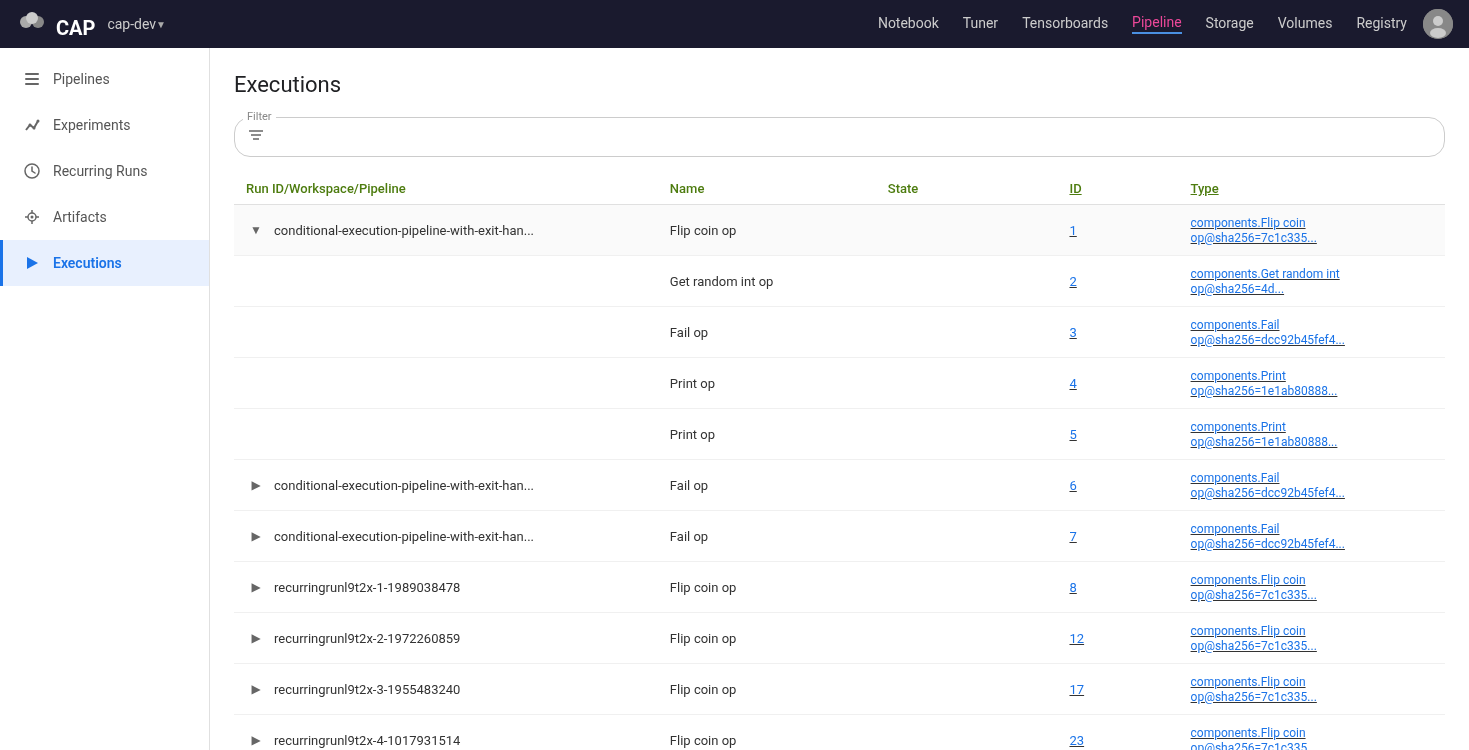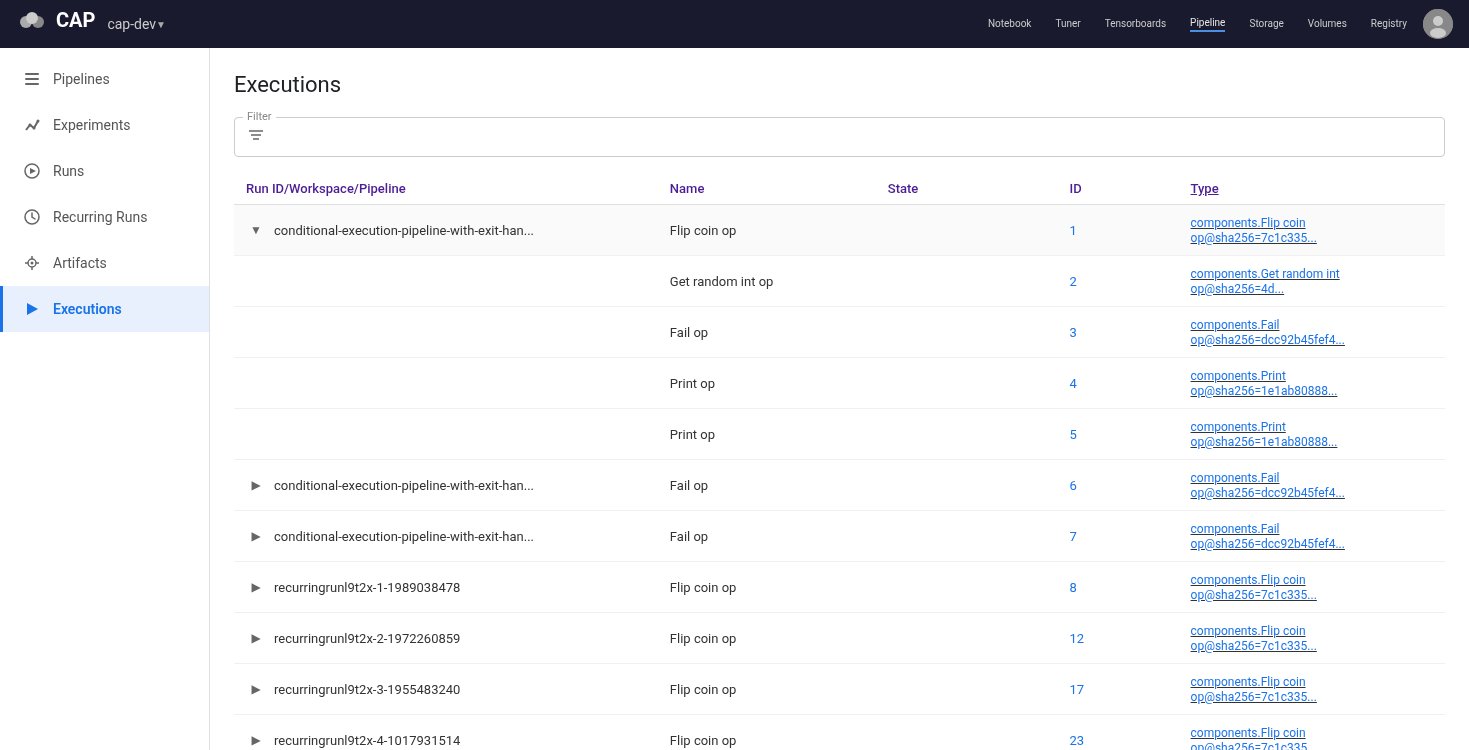--- a/index.html
+++ b/index.html
@@ -10,21 +10,21 @@
       background: #1a1a2e;
       color: #fff;
       height: 48px;
       display: flex;
       align-items: center;
       padding: 0 16px;
       flex-shrink: 0;
     }
     .topnav-logo {
       display: flex;
-      align-items: flex-start;
+      align-items: flex-end;
       gap: 8px;
       font-size: 20px;
       font-weight: bold;
       color: #fff;
       margin-right: 12px;
     }
     .topnav-logo-icon {
       width: 32px;
       height: 32px;
     }
@@ -38,26 +38,26 @@
     .topnav-env .chevron { font-size: 10px; color: #aaa; }
     .topnav-spacer { flex: 1; }
     .topnav-links {
       display: flex;
       gap: 24px;
       align-items: center;
     }
     .topnav-link {
       color: #ccc;
       text-decoration: none;
-      font-size: 10px;
+      font-size: 14px;
       cursor: pointer;
       padding-bottom: 2px;
     }
     .topnav-link.active {
-      color: #e5e5e5;
+      color: #ec4899;
       border-bottom: 2px solid #4a90e2;
     }
     .topnav-avatar {
       width: 30px;
       height: 30px;
       border-radius: 50%;
       background: #888;
       margin-left: 16px;
       display: flex;
       align-items: center;
@@ -120,21 +120,21 @@
     .page-title {
       font-size: 22px;
       font-weight: 400;
       color: #202124;
       margin-bottom: 20px;
     }
 
     
     .filter-box {
       border: 1px solid #ccc;
-      border-radius: 4px;
+      border-radius: 16px;
       padding: 8px 12px;
       margin-bottom: 16px;
       display: flex;
       align-items: center;
       gap: 8px;
       position: relative;
     }
     .filter-label {
       position: absolute;
       top: -8px;
@@ -151,35 +151,35 @@
 
     
     .executions-table {
       width: 100%;
       border-collapse: collapse;
     }
     .executions-table th {
       text-align: left;
       font-weight: 500;
       font-size: 13px;
-      color: #4c1d95;
+      color: #4d7c0f;
       padding: 8px 12px;
       border-bottom: 1px solid #e0e0e0;
     }
     .executions-table td {
       padding: 10px 12px;
       font-size: 13px;
       color: #333;
       border-bottom: 1px solid #f0f0f0;
     }
 
     .col-run { width: 35%; }
     .col-name { width: 18%; }
     .col-state { width: 15%; }
-    .col-id { width: 10%; }
+    .col-id { width: 10%; text-decoration: underline; }
     .col-type { width: 22%; text-decoration: underline; }
 
     .id-link {
       color: #1a73e8;
       cursor: pointer;
       text-decoration: none;
     }
     .type-link {
       color: #1a73e8;
       cursor: pointer;
@@ -272,29 +272,20 @@
           <circle cx="11" cy="12" r="1.5" fill="#666"></circle>
           <circle cx="15" cy="5" r="1.5" fill="#666"></circle>
         </svg>
       </span>
       <span>Experiments</span>
     </div>
     <div class="sidebar-item">
       <span class="sidebar-icon">
         <svg width="18" height="18" viewBox="0 0 18 18" fill="none">
           <circle cx="9" cy="9" r="7" stroke="#666" stroke-width="1.5" fill="none"></circle>
-          <path d="M7 6 L13 9 L7 12 Z" fill="#666"></path>
-        </svg>
-      </span>
-      <span>Runs</span>
-    </div>
-    <div class="sidebar-item">
-      <span class="sidebar-icon">
-        <svg width="18" height="18" viewBox="0 0 18 18" fill="none">
-          <circle cx="9" cy="9" r="7" stroke="#666" stroke-width="1.5" fill="none"></circle>
           <path d="M9 5 L9 9 L12 11" stroke="#666" stroke-width="1.5" stroke-linecap="round" fill="none"></path>
         </svg>
       </span>
       <span>Recurring Runs</span>
     </div>
     <div class="sidebar-item">
       <span class="sidebar-icon">
         <svg width="18" height="18" viewBox="0 0 18 18" fill="none">
           <circle cx="9" cy="9" r="4" stroke="#666" stroke-width="1.5" fill="none"></circle>
           <circle cx="9" cy="9" r="1.5" fill="#666"></circle>

